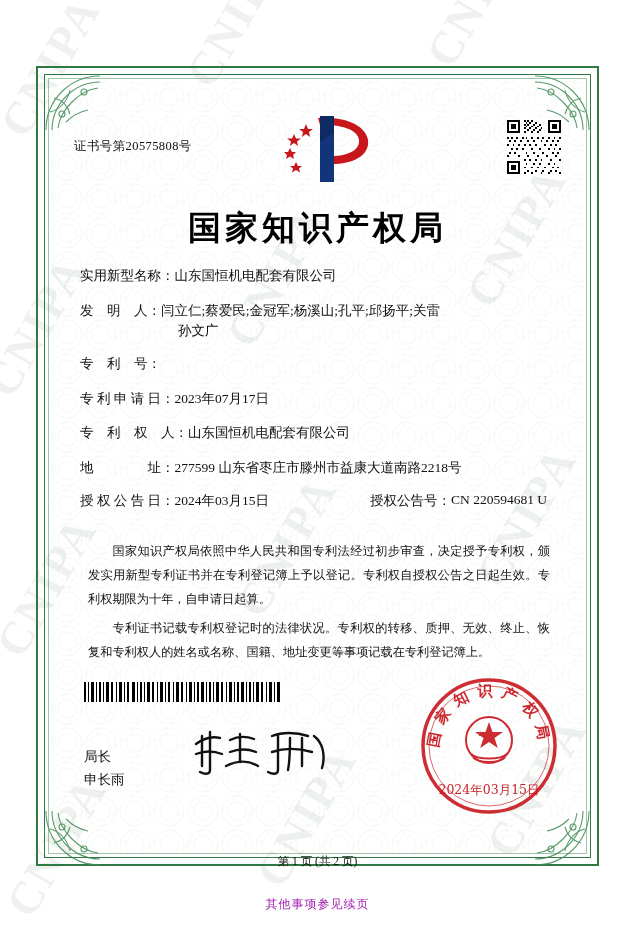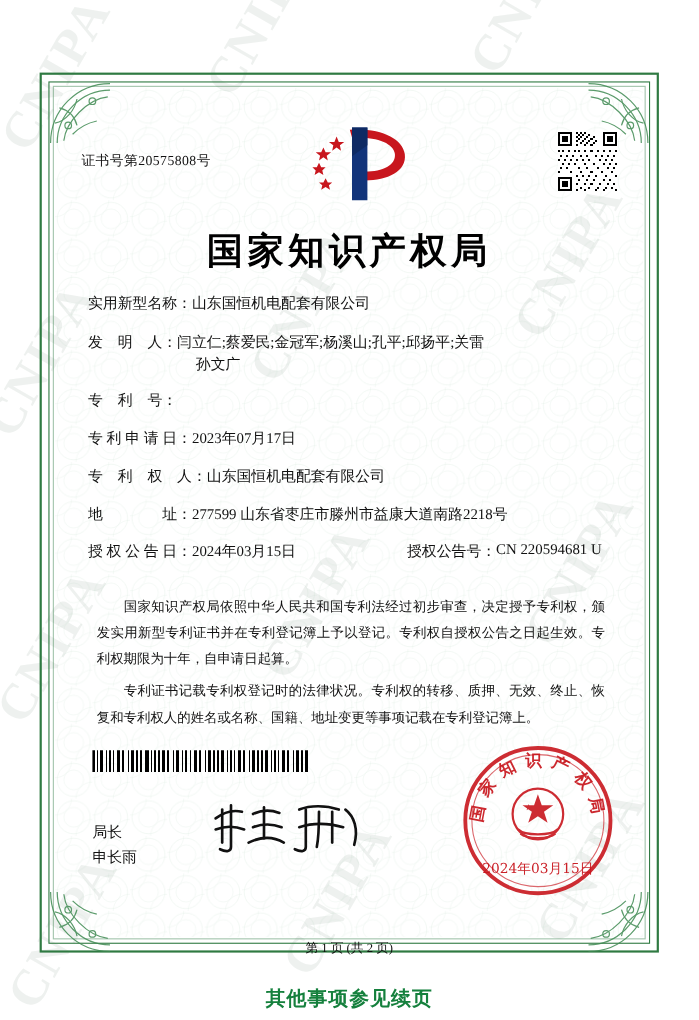--- a/index.html
+++ b/index.html
@@ -231,24 +231,23 @@
     text-align: center;
     font-size: 11.5px;
     color: #111;
   }
 
   .footer-note {
     position: absolute;
     left: 0; right: 0;
     top: 896px;
     text-align: center;
-    font-size: 18px;
-    color: #15803d;
+    font-size: 12px;
+    color: #a21caf;
     letter-spacing: 1px;
-    font-weight: bold;
   }
 </style>
 </head>
 <body>
 
 <div class="watermark-layer">
   <div class="wm" style="left:-26px; top:40px;">CNIPA</div>
   <div class="wm" style="left:160px; top:-10px;">CNIPA</div>
   <div class="wm" style="left:400px; top:-30px;">CNIPA</div>
   <div class="wm" style="left:-40px; top:300px;">CNIPA</div>

